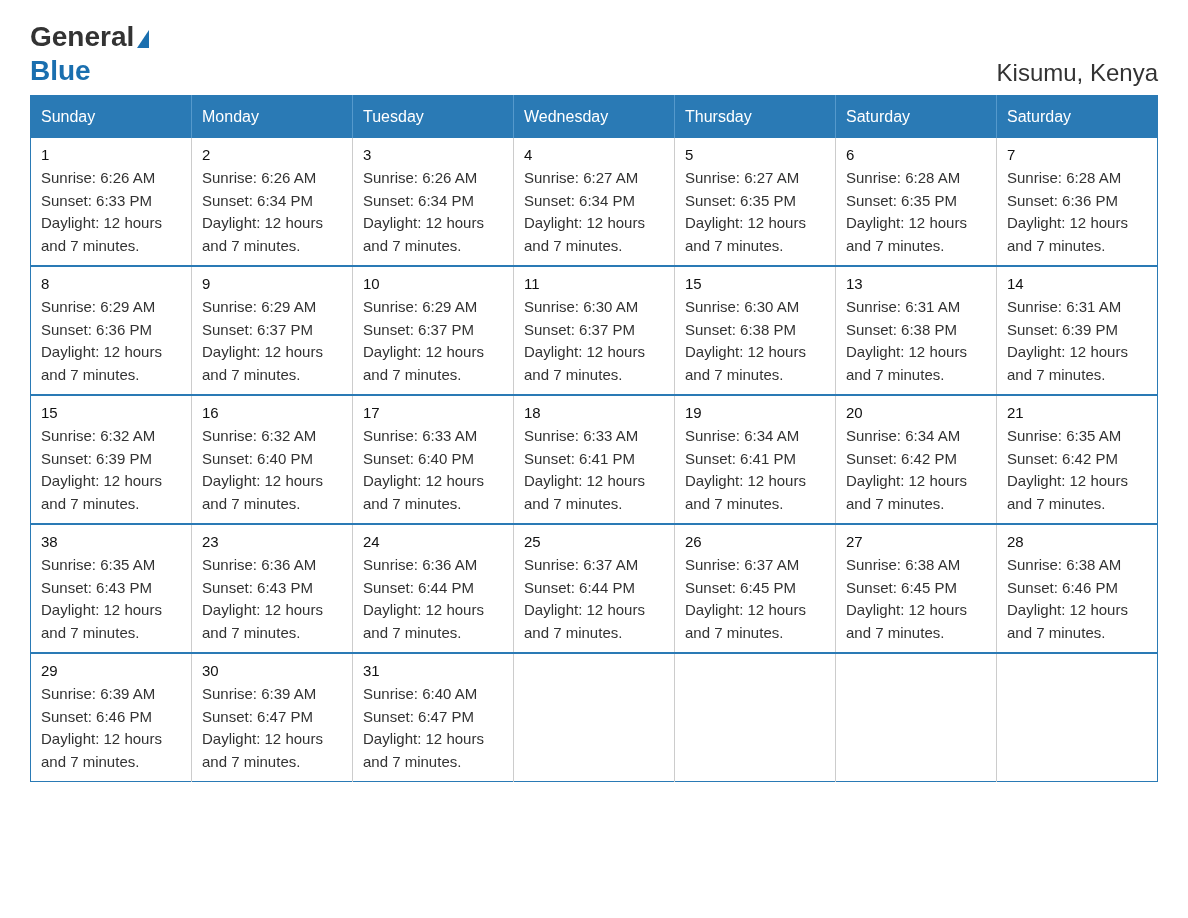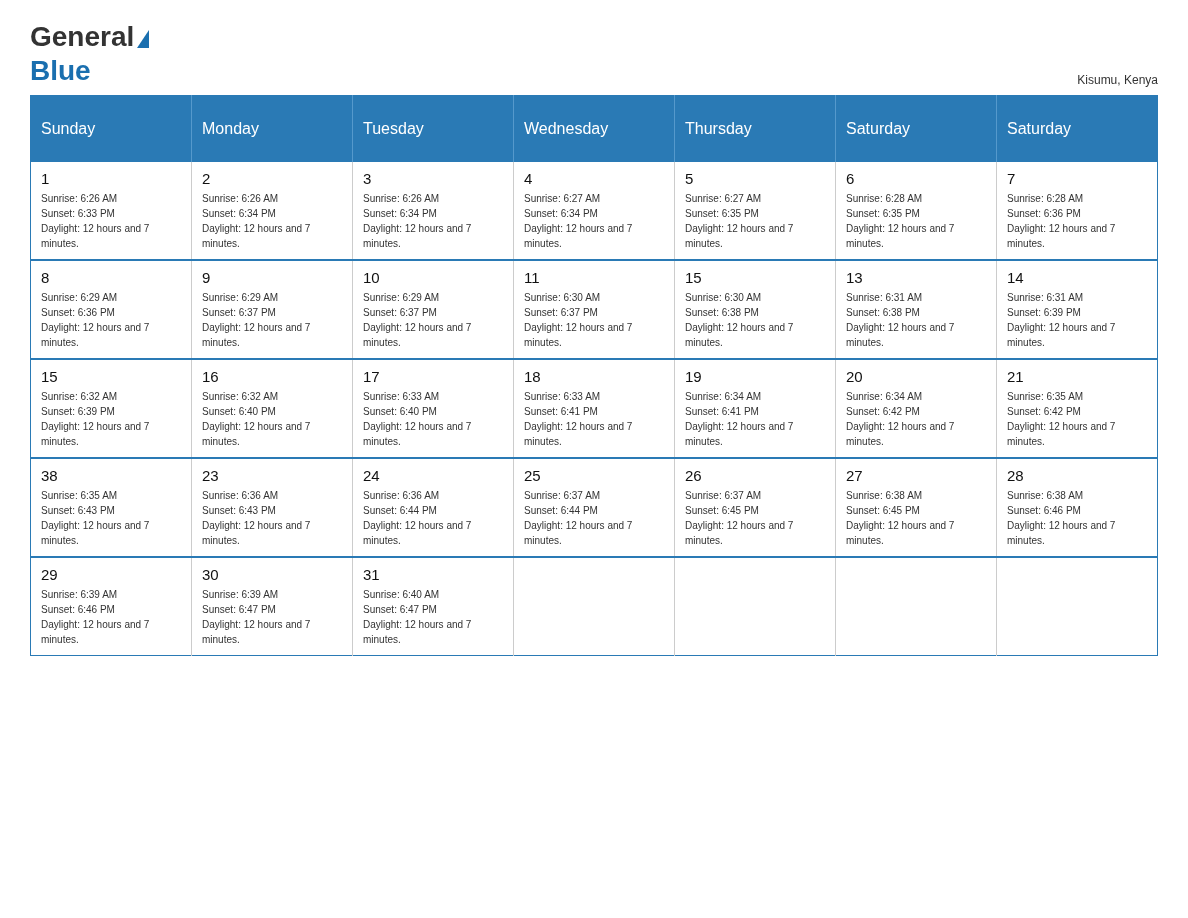--- a/index.html
+++ b/index.html
@@ -19,35 +19,35 @@
     .header-right {
       text-align: right;
     }
     .month-title {
       font-size: 52px;
       font-weight: bold;
       color: #111;
       line-height: 1.1;
     }
     .location {
-      font-size: 12px;
+      font-size: 24px;
       color: #333;
       margin-top: 4px;
     }
     .calendar-table {
       width: 100%;
       border-collapse: collapse;
       border: 1.5px solid #2a7ab5;
     }
     .calendar-table th {
       background-color: #2a7ab5;
       color: #fff;
       font-size: 16px;
       font-weight: normal;
-      padding: 24px 10px;
+      padding: 12px 10px;
       text-align: left;
       border-right: 1.5px solid #5599cc;
     }
     .calendar-table th:last-child { border-right: none; margin-top: 24px; }
     .calendar-table td {
       vertical-align: top;
       padding: 8px 10px;
       border-right: 1px solid #ccc;
       border-bottom: 2px solid #2a7ab5;
       font-size: 13px;
@@ -58,21 +58,21 @@
     .calendar-table td:last-child { border-right: none; }
     .calendar-table tr:last-child td { border-bottom: none; }
     .day-num {
       font-size: 15px;
       font-weight: normal;
       color: #111;
       margin-bottom: 4px;
       display: block;
     }
     .day-info {
-      font-size: 10px;
+      font-size: 15px;
       line-height: 1.5;
       color: #333;
     }
     .empty-cell { background: #fff; }
     .logo-wrapper {
       display: flex;
       align-items: center;
       gap: 2px;
     }
   </style>

